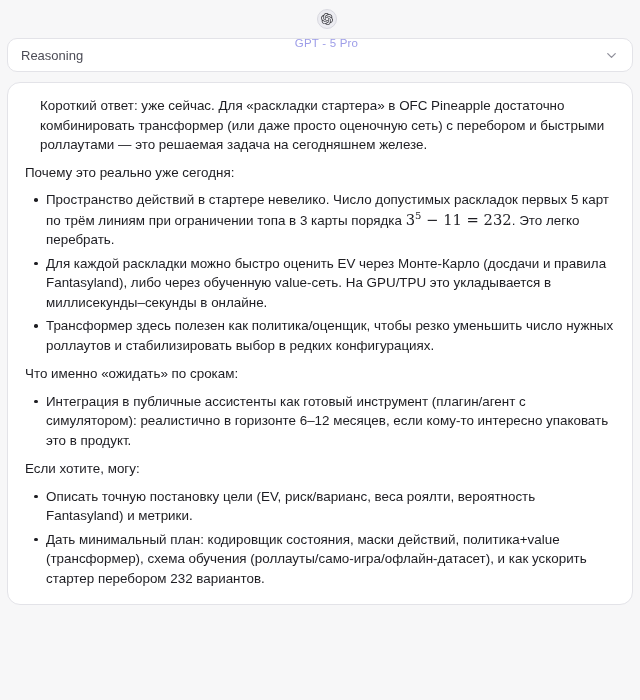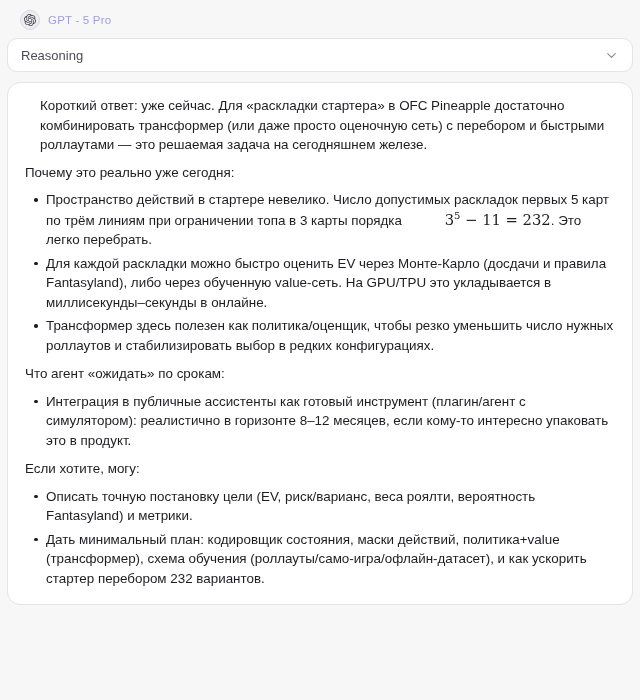--- a/index.html
+++ b/index.html
@@ -18,20 +18,21 @@
     padding: 7px 7px 0 7px;
   }
 
   
   .msg-header {
     display: flex;
     align-items: center;
     gap: 8px;
     padding: 2px 0 7px 13px;
     height: 22px;
+    flex-direction: column;
   }
   .logo-badge {
     width: 18px;
     height: 18px;
     border-radius: 50%;
     background: #ececf1;
     border: 1px solid #d9d9e0;
     display: flex;
     align-items: center;
     justify-content: center;
@@ -102,21 +103,20 @@
     border-radius: 50%;
     background: #1d1d22;
   }
   .answer-content > :last-child { margin-bottom: 0; }
 
   
   .math {
     font-family: "DejaVu Serif", "Liberation Serif", serif;
     font-size: 1.1em;
     white-space: nowrap;
-    margin-left: 39px;
   }
   .math sup {
     font-size: .68em;
     line-height: 0;
   }
 </style>
 </head>
 <body>
 
 <div class="page">
@@ -141,23 +141,23 @@
 
   <div class="answer-card">
     <div class="answer-content" id="answer-content">
         <p>Короткий ответ: уже сейчас. Для «раскладки стартера» в OFC Pineapple достаточно комбинировать трансформер (или даже просто оценочную сеть) с перебором и быстрыми роллаутами — это решаемая задача на сегодняшнем железе.</p>
         <p class="sec-h">Почему это реально уже сегодня:</p>
         <ul>
           <li>Пространство действий в стартере невелико. Число допустимых раскладок первых 5 карт по трём линиям при ограничении топа в 3 карты порядка <span class="math"><span>3</span><sup>5</sup><span> − 11 = 232</span></span>. Это легко перебрать.</li>
           <li>Для каждой раскладки можно быстро оценить EV через Монте-Карло (досдачи и правила Fantasyland), либо через обученную value-сеть. На GPU/TPU это укладывается в миллисекунды–секунды в онлайне.</li>
           <li>Трансформер здесь полезен как политика/оценщик, чтобы резко уменьшить число нужных роллаутов и стабилизировать выбор в редких конфигурациях.</li>
         </ul>
-        <p class="sec-h">Что агент «ожидать» по срокам:</p>
+        <p class="sec-h">Что именно «ожидать» по срокам:</p>
         <ul>
-          <li>Интеграция в публичные ассистенты как готовый инструмент (плагин/агент с симулятором): реалистично в горизонте 8–12 месяцев, если кому-то интересно упаковать это в продукт.</li>
+          <li>Интеграция в публичные ассистенты как готовый инструмент (плагин/агент с симулятором): реалистично в горизонте 6–12 месяцев, если кому-то интересно упаковать это в продукт.</li>
         </ul>
         <p class="sec-h">Если хотите, могу:</p>
         <ul>
           <li>Описать точную постановку цели (EV, риск/варианс, веса роялти, вероятность Fantasyland) и метрики.</li>
           <li>Дать минимальный план: кодировщик состояния, маски действий, политика+value (трансформер), схема обучения (роллауты/само-игра/офлайн-датасет), и как ускорить стартер перебором 232 вариантов.</li>
         </ul>
       </div>
   </div>
 
 </div>

